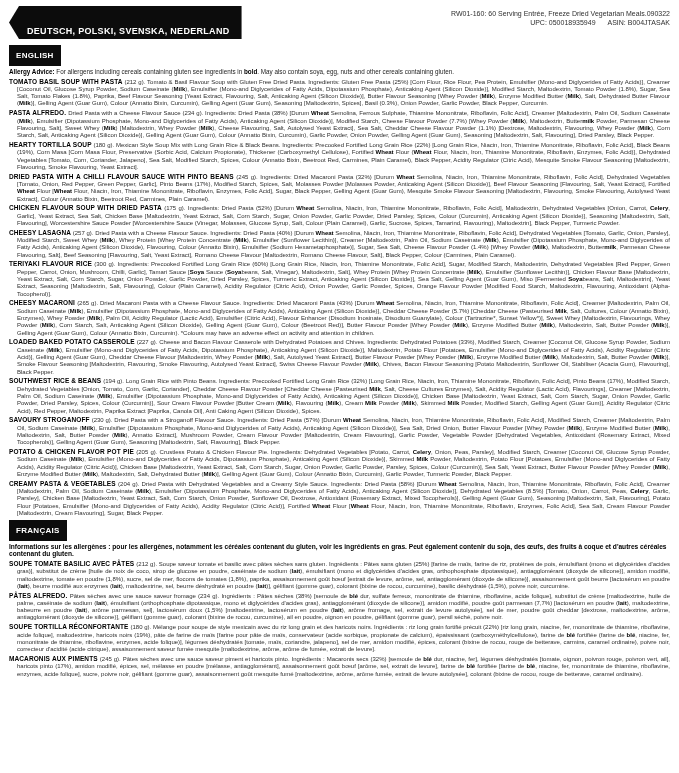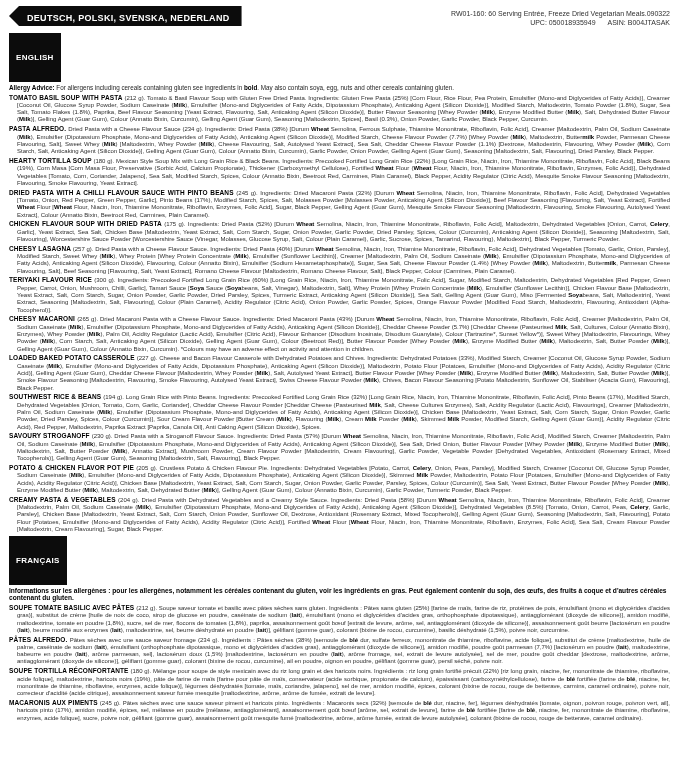--- a/index.html
+++ b/index.html
@@ -1,25 +1,25 @@
 <!DOCTYPE html>
 <html><head>
 <meta charset="utf-8">
 <style>
   html,body{margin:0;padding:0;background:#fff;}
   body{font-family:"Liberation Sans",sans-serif;-webkit-font-smoothing:antialiased;}
   .page{width:679px;height:773px;background:#ffffff;box-sizing:border-box;padding:6px 9px 4px 9px;overflow:hidden;}
   .topbar{display:flex;justify-content:space-between;align-items:flex-start;margin-bottom:5px;}
   .lang-tab{background:#0c0c0c;color:#fff;font-weight:bold;font-size:9px;letter-spacing:.3px;
-            padding:7px 12px 3px 18px;clip-path:polygon(0 50%,10px 0,100% 0,100% 100%,10px 100%);
+            padding:20px 12px 3px 18px;clip-path:polygon(0 50%,10px 0,100% 0,100% 100%,10px 100%);
             white-space:nowrap;}
   .prod-info{text-align:right;font-size:7px;line-height:9px;color:#2f2f2f;padding-top:3px;}
   .prod-info .row2 span{margin-left:10px;}
   .section-badge{display:inline-block;background:#0c0c0c;color:#fff;font-weight:bold;font-size:8px;
-                 letter-spacing:.3px;padding:20px 7px;margin:1px 0 2px 0;}
+                 letter-spacing:.3px;padding:6px 7px;margin:1px 0 2px 0;}
   .allergy{font-size:6.3px;line-height:7.6px;margin:0 0 2px 0;color:#1d1d1d;}
   .allergy b{color:#000;}
   .paras{display:block;}
   .para{font-size:6px;line-height:7.3px;margin:0 0 1.5px 0;color:#2e2e2e;text-align:justify;
         text-indent:-8px;padding-left:8px;}
   .para b{color:#000;}
   .para .ptitle{font-size:6.5px;letter-spacing:.1px;}
   .lang-section{display:block;}
   .lang-section.french .allergy{font-weight:bold;font-size:6.6px;}
 </style>

